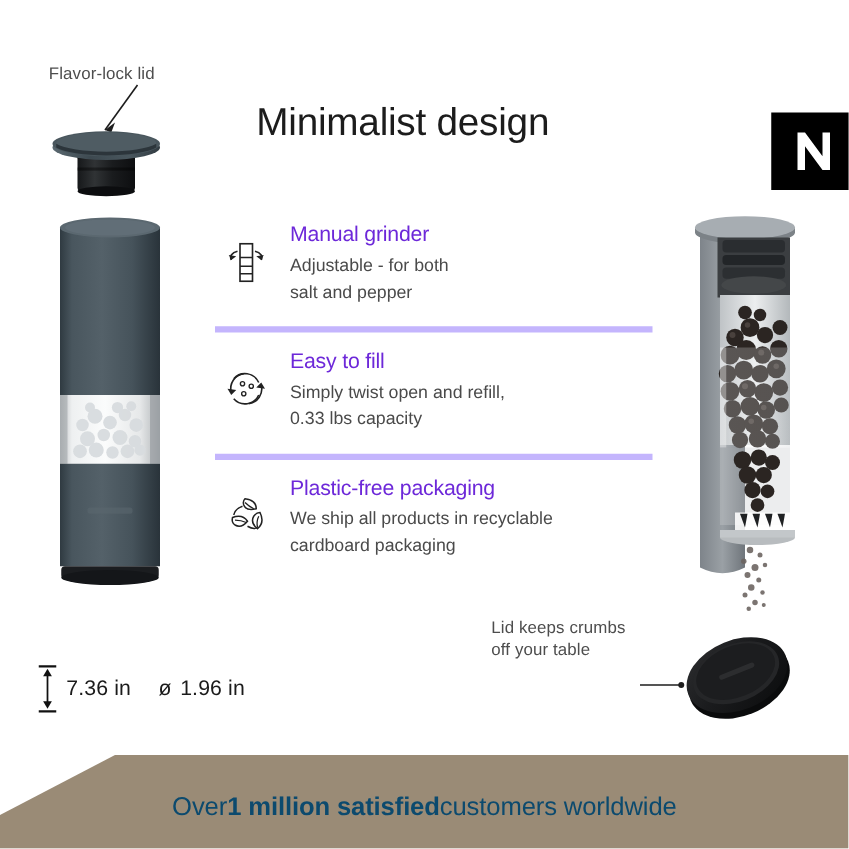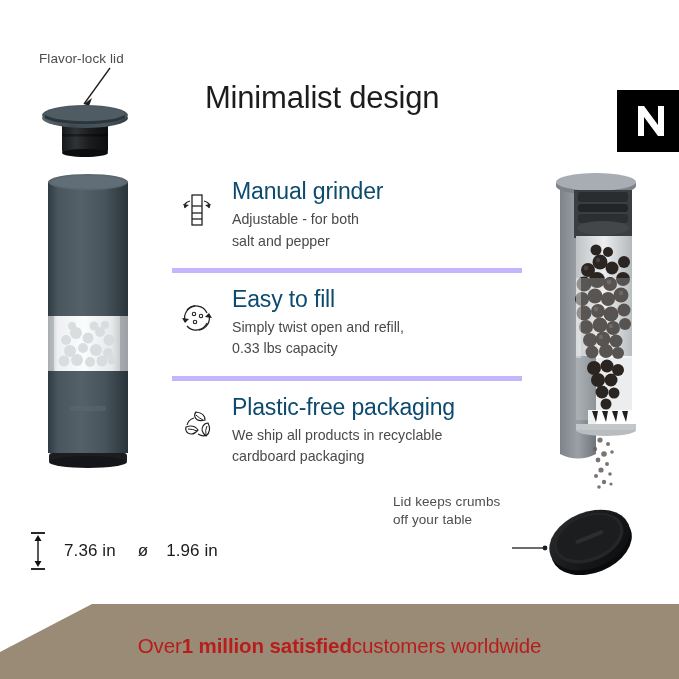--- a/index.html
+++ b/index.html
@@ -38,55 +38,55 @@
   
   #features { position: absolute; left: 172px; top: 165px; width: 350px; }
   .feature { position: relative; padding-left: 60px; }
   .feature + .feature { border-top: 5px solid #c4b5fd; }
   .f-icon {
     position: absolute; left: 4px; top: 24px;
     width: 42px; height: 42px;
   }
   .f-icon svg { display: block; }
   .f-title {
-    font-size: 23px; color: #0c4a6e; font-weight: 400;
+    font-size: 17px; color: #6d28d9; font-weight: 400;
     letter-spacing: -.15px; line-height: 1.1;
     padding-top: 14px;
   }
   .f-desc {
     font-size: 14.2px; color: #4a4a4a; line-height: 1.5;
     margin-top: 5px; padding-bottom: 16px; white-space: pre-line;
   }
 
   
   #lid-top { position: absolute; left: 36px; top: 96px; width: 98px; height: 62px; }
   #grinder-left { position: absolute; left: 42px; top: 168px; width: 92px; height: 302px; }
 
   
   #grinder-right { position: absolute; left: 540px; top: 162px; width: 112px; height: 330px; }
 
   
   #lid-bottom { position: absolute; left: 536px; top: 505px; width: 108px; height: 72px; }
 
   
   #dims { position: absolute; left: 30px; top: 531px; display: flex; align-items: center; gap: 22px; }
-  .dim { display: flex; align-items: center; gap: 18px; }
+  .dim { display: flex; align-items: center; gap: 7px; }
   .dim-txt { font-size: 17px; color: #1b1b1b; letter-spacing: .1px; }
   .dia-glyph { font-size: 17px; color: #1b1b1b; }
 
   
   #banner {
     position: absolute; left: 0; top: 604px; width: 679px; height: 75px;
     background: #9a8b76;
     clip-path: polygon(92px 0, 679px 0, 679px 75px, 0 75px, 0 48px);
   }
   #banner-text {
     position: absolute; left: 0; top: 604px; width: 679px; height: 75px;
     display: flex; align-items: center; justify-content: center;
-    color: #b91c1c; font-size: 20.5px; letter-spacing: -.1px;
+    color: #0c4a6e; font-size: 20.5px; letter-spacing: -.1px;
     padding-top: 8px;
   }
   #banner-text b { font-weight: 700; }
 
   
   .leader { position: absolute; }
 </style>
 </head>
 <body>
 

